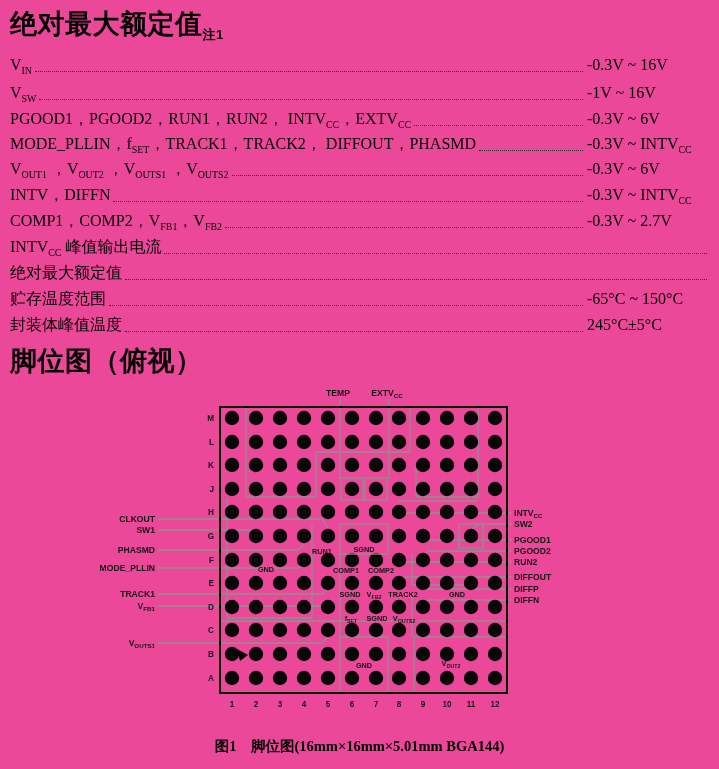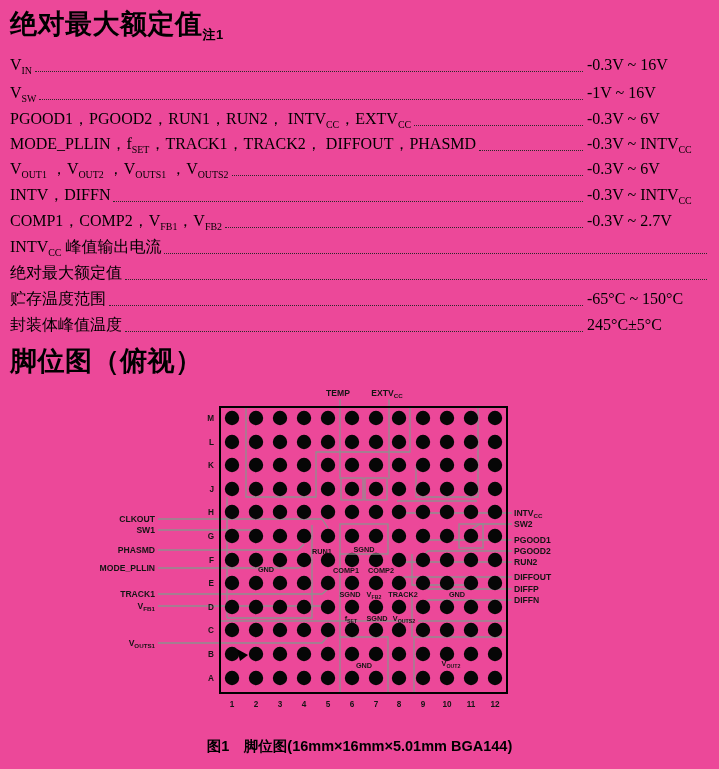--- a/index.html
+++ b/index.html
@@ -13,21 +13,21 @@
   #sec2-title{top:343px;}
   .rrow{position:absolute;left:10px;right:8px;height:22px;display:flex;align-items:center;
         font-size:16px;white-space:nowrap;}
   .rname{flex:none;}
   .rvalue{flex:none;width:124px;text-align:left;}
   .rleader{flex:1 1 auto;min-width:8px;height:0;align-self:flex-end;
            border-bottom:1.8px dotted #2a2a2a;margin:0 4px 4px 3px;}
   sub{font-size:0.62em;line-height:0;}
   #pinmap-svg{position:absolute;top:380px;left:0;}
   #fig-caption{position:absolute;top:737px;left:0;width:719px;text-align:center;margin:0;
-               font-family:Liberation Sans, sans-serif;
+               font-family:Liberation Serif, serif;
                font-weight:700;font-size:14.5px;}
   
   .callout{font-family:"Liberation Sans","DejaVu Sans",sans-serif;font-weight:700;
            font-size:8.6px;fill:#141414;}
   .inner{font-family:"Liberation Sans","DejaVu Sans",sans-serif;font-weight:700;
          font-size:7.3px;fill:#141414;}
   .axis{font-family:"Liberation Sans","DejaVu Sans",sans-serif;font-weight:700;
         font-size:8.2px;fill:#141414;}
   .gray{stroke:#8f8f8f;stroke-width:1.3;fill:none;}
   .pkg{stroke:#000;stroke-width:2;fill:none;}

